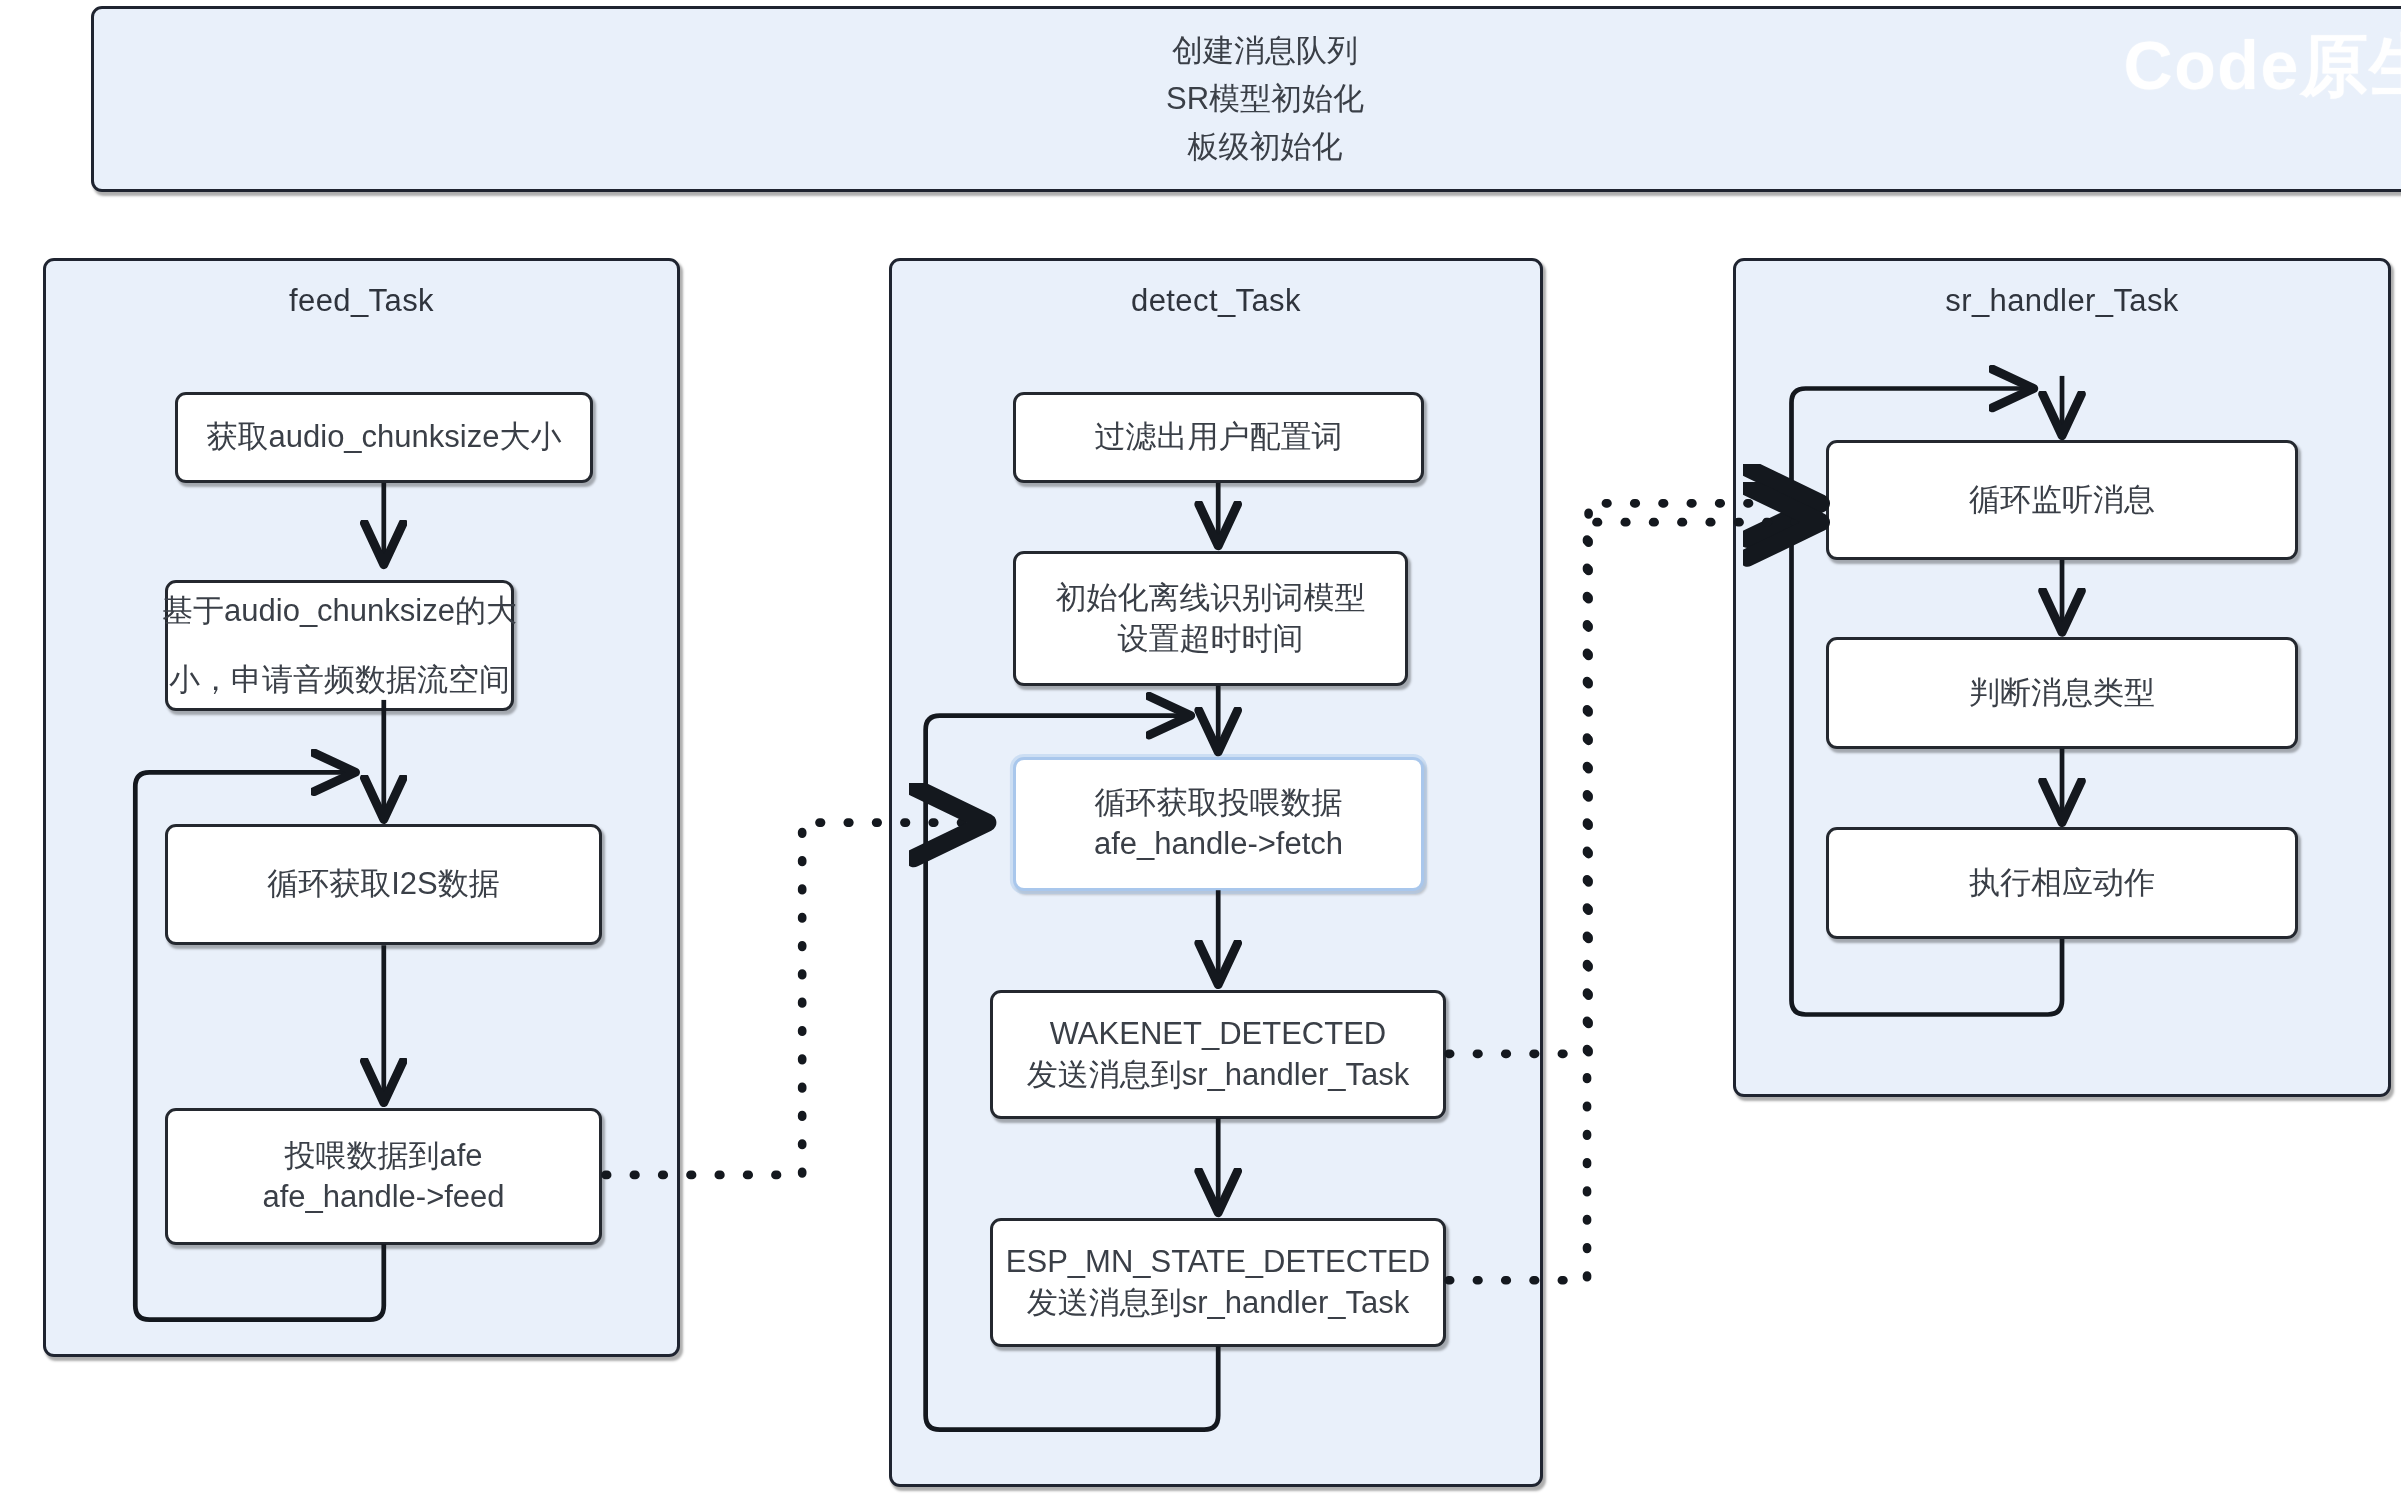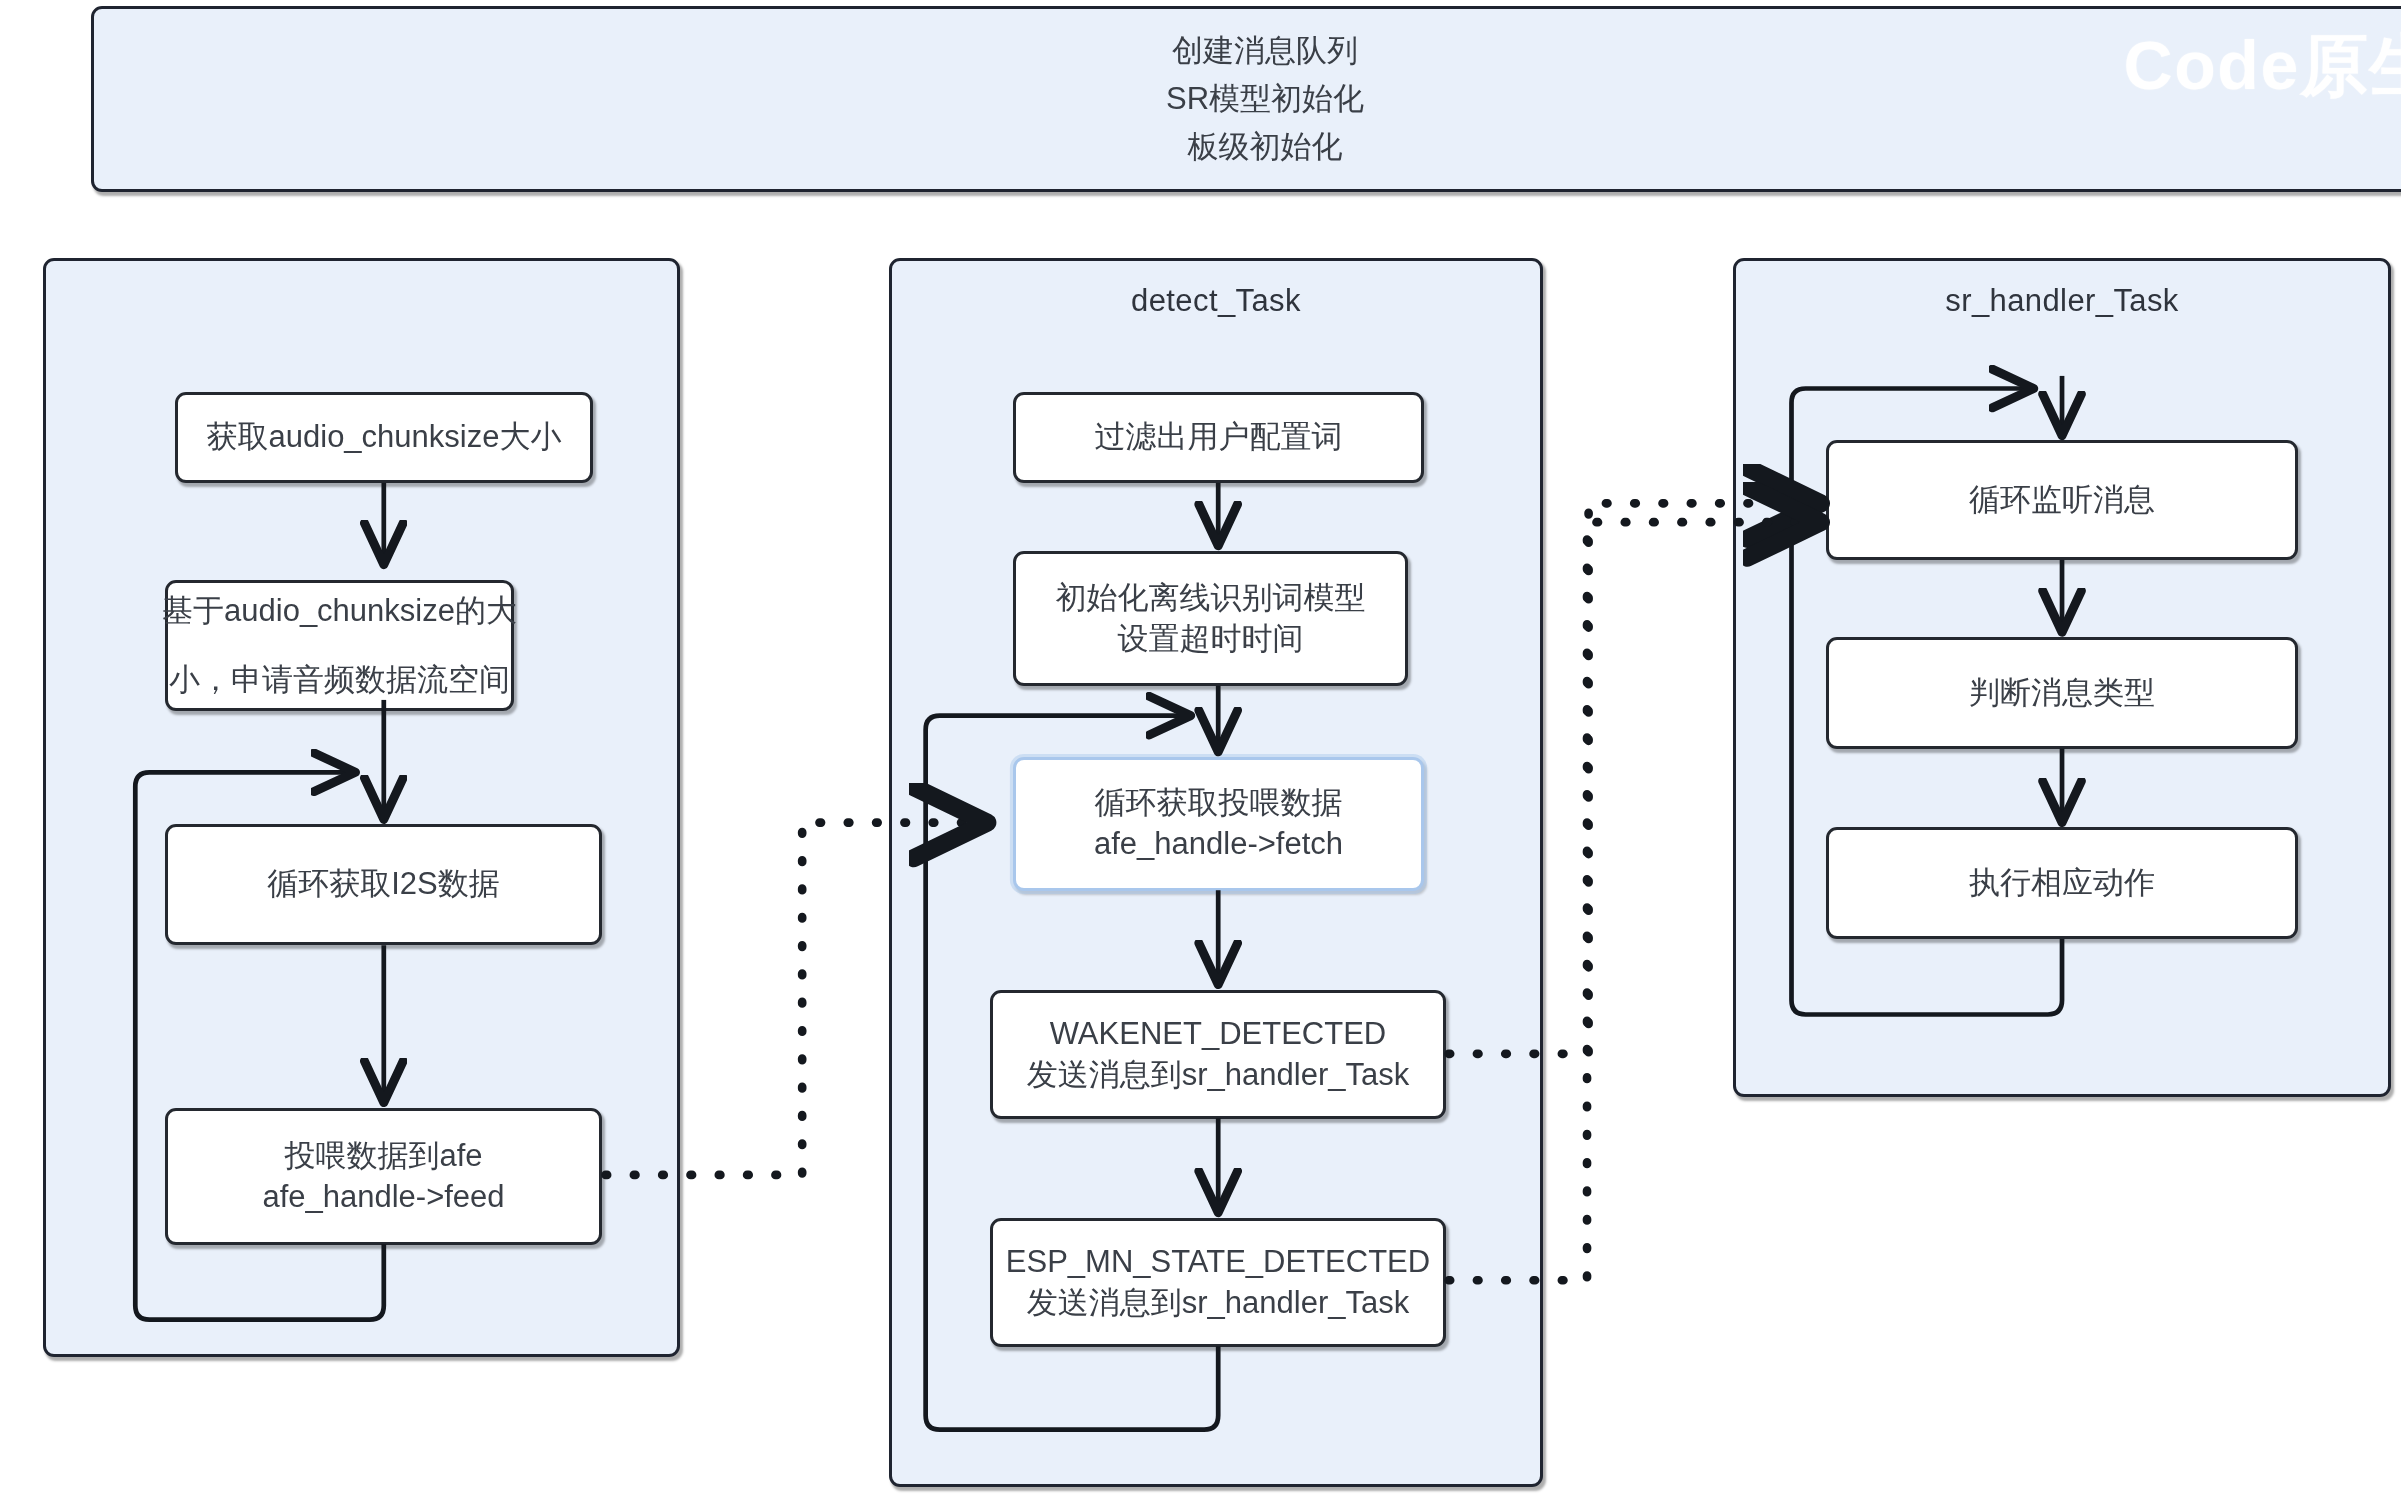--- a/index.html
+++ b/index.html
@@ -37,20 +37,21 @@
 <div id="canvas">
 
   <div class="banner" id="banner" style="left:43px;top:6.3px;width:2348px;height:186px;margin-left:48px;">
     <div>创建消息队列</div>
     <div>SR模型初始化</div>
     <div>板级初始化</div>
     <div class="watermark">Code原生</div>
   </div>
 
   <div class="lane" style="left:43px;top:258px;width:637px;height:1099px;"></div>
+  <div class="lane-title" style="left:43px;top:283px;width:637px;">feed_Task</div>
 
   <div class="node" style="left:175px;top:392px;width:418px;height:91px;">
     <span>获取audio_chunksize大小</span>
   </div>
 
   <div class="node" style="left:165px;top:580px;width:349px;height:131px;gap:28px;">
     <span>基于audio_chunksize的大</span>
     <span>小，申请音频数据流空间</span>
   </div>
 

